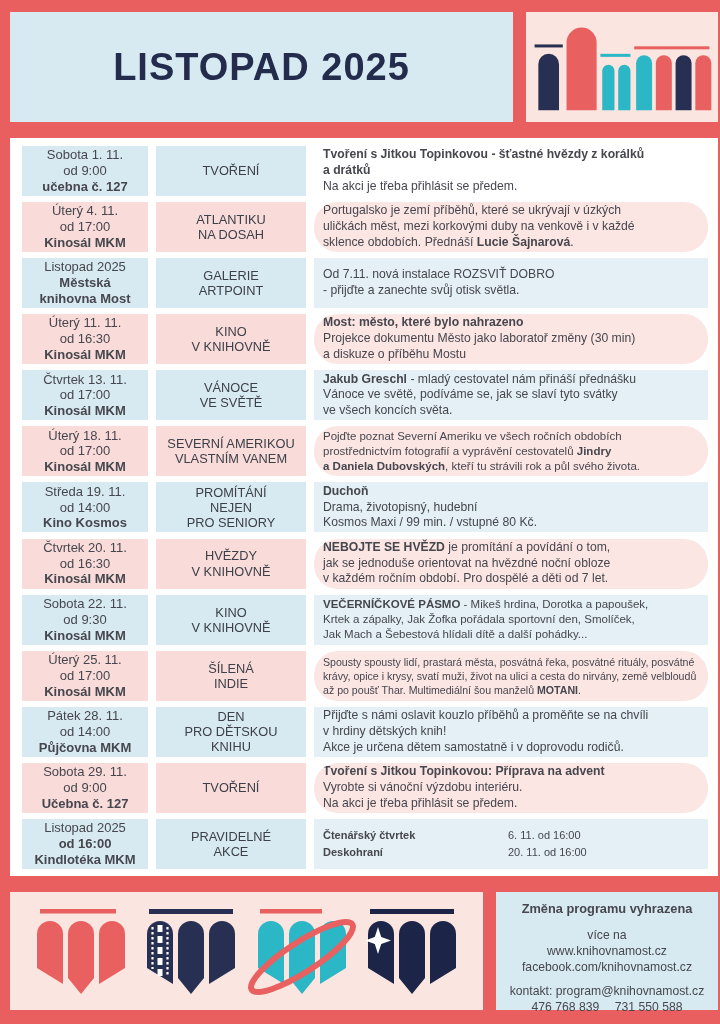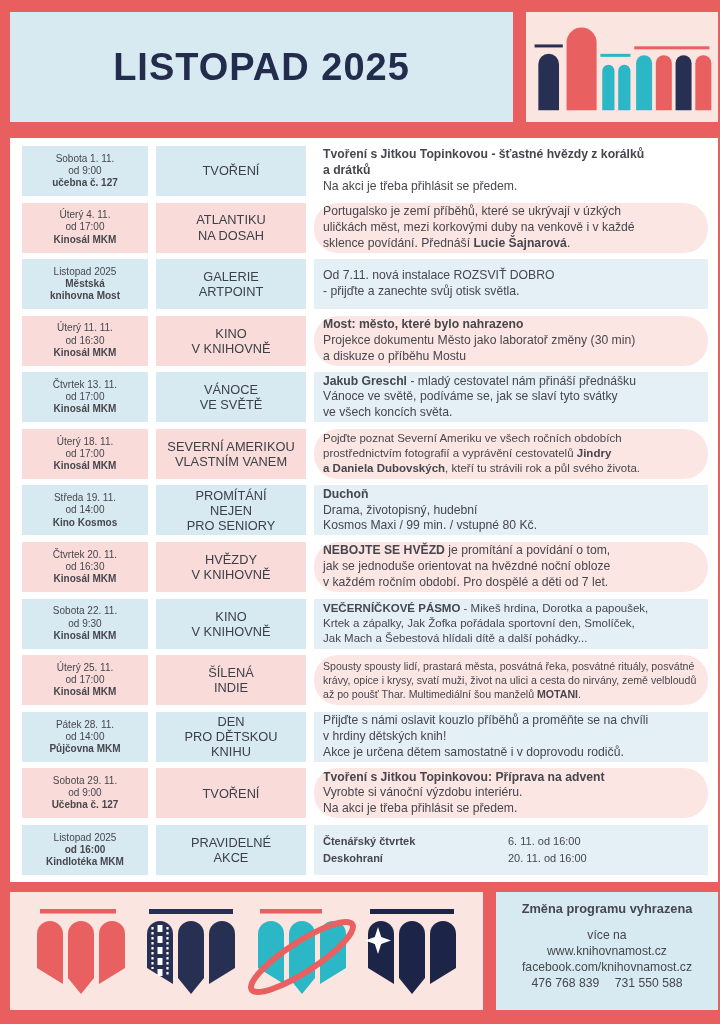--- a/index.html
+++ b/index.html
@@ -14,34 +14,34 @@
   .hdr{flex:none;height:110px;display:flex;gap:13px;}
   .title-box{flex:1;background:var(--blue_cell);display:flex;align-items:center;justify-content:center;}
   .title-box h1{margin:0;font-size:38px;font-weight:bold;letter-spacing:1px;color:var(--title_ink);}
   .logo-box{width:192px;background:var(--footer_pink);display:flex;align-items:flex-end;justify-content:center;padding-bottom:8px;box-sizing:border-box;}
   .logo-box svg{display:block;}
   
   .tbl{flex:1;background:#fff;margin-top:16px;padding:8px 10px 7px 12px;
        display:flex;flex-direction:column;justify-content:space-between;}
   .row{display:grid;grid-template-columns:126px 150px auto;column-gap:8px;height:50px;}
   .cell{display:flex;flex-direction:column;justify-content:center;box-sizing:border-box;}
-  .date{align-items:center;text-align:center;font-size:10px;line-height:1.22;}
+  .date{align-items:center;text-align:center;font-size:13px;line-height:1.22;}
   .event{align-items:center;text-align:center;font-weight:normal;font-size:12.8px;line-height:1.18;color:#3d4049;}
   .desc{padding:2px 8px 2px 9px;font-size:12.2px;line-height:1.3;overflow:hidden;}
   .size-mid .desc{font-size:11.5px;}
   .size-small .desc{font-size:10.6px;line-height:1.33;align-items:flex-end;}
   .row.blue .date,.row.blue .event{background:var(--blue_cell);}
   .row.pink .date,.row.pink .event{background:var(--pink_cell);}
   .row.blue .desc.tint{background:var(--blue_soft);}
   .row.pink .desc.tint{background:var(--pink_soft);border-radius:24px;}
   .desc.white{background:#ffffff;}
   .b{font-weight:bold;}
   .sched{display:grid;grid-template-columns:185px auto;row-gap:3px;font-size:11px;}
   
-  .ftr{flex:none;height:118px;display:flex;gap:13px;margin-top:10px;}
+  .ftr{flex:none;height:118px;display:flex;gap:13px;margin-top:16px;}
   .logos{flex:1;background:var(--footer_pink);display:flex;align-items:center;justify-content:space-evenly;padding:0 10px;}
   .logos svg{overflow:visible;display:block;}
   .contact{width:222px;background:var(--blue_cell);text-align:center;font-size:12.2px;line-height:1.32;padding:9px 6px 0 6px;box-sizing:border-box;}
   .contact p{margin:0;}
   .contact .note{font-weight:bold;font-size:12.8px;margin-bottom:9px;}
   .contact .grp{margin-top:8px;}
   .phones span{display:inline-block;margin:0 6px;}
   
   .f-navy{fill:var(--navy);} .f-red{fill:var(--red);} .f-teal{fill:var(--teal);} .f-dark{fill:var(--dark_navy);}
   .s-white{stroke:#ffffff;fill:none;}
@@ -91,21 +91,21 @@
       <div class="cell date">
           <div>Úterý 4. 11.</div>
           <div>od 17:00</div>
           <div class="b">Kinosál MKM</div>
         </div>
       <div class="cell event">
           <div>ATLANTIKU</div>
           <div>NA DOSAH</div>
         </div>
       <div class="cell desc tint">
-        <div class="dtext"><span>Portugalsko je zemí příběhů, které se ukrývají v úzkých</span><br><span>uličkách měst, mezi korkovými duby na venkově i v každé</span><br><span>sklence povídání. Přednáší </span><span class="b">Lucie Šajnarová</span><span>.</span></div>
+        <div class="dtext"><span>Portugalsko je zemí příběhů, které se ukrývají v úzkých</span><br><span>uličkách měst, mezi korkovými duby na venkově i v každé</span><br><span>sklence obdobích. Přednáší </span><span class="b">Lucie Šajnarová</span><span>.</span></div>
       </div>
     </div>
       <div class="row blue size-normal">
       <div class="cell date">
           <div>Listopad 2025</div>
           <div class="b">Městská</div>
           <div class="b">knihovna Most</div>
         </div>
       <div class="cell event">
           <div>GALERIE</div>
@@ -301,20 +301,21 @@
         <path fill="#ffffff" d="M13,24 L16.2,34 L26,37.5 L16.2,41 L13,51 L9.8,41 L0,37.5 L9.8,34 Z"></path>
         <path fill="#ffffff" d="M13,30 L19,37.5 L13,45 L7,37.5 Z" opacity="0.9"></path>
       </svg>
 
     </div>
     <div class="contact">
       <p class="note">Změna programu vyhrazena</p>
       <p>více na</p>
       <p>www.knihovnamost.cz</p>
       <p>facebook.com/knihovnamost.cz</p>
+      <p class="grp">kontakt: program@knihovnamost.cz</p>
       <p class="phones">
         <span>476 768 839</span>
         <span>731 550 588</span>
       </p>
     </div>
   </div>
 
 </div>
 
 </body></html>

